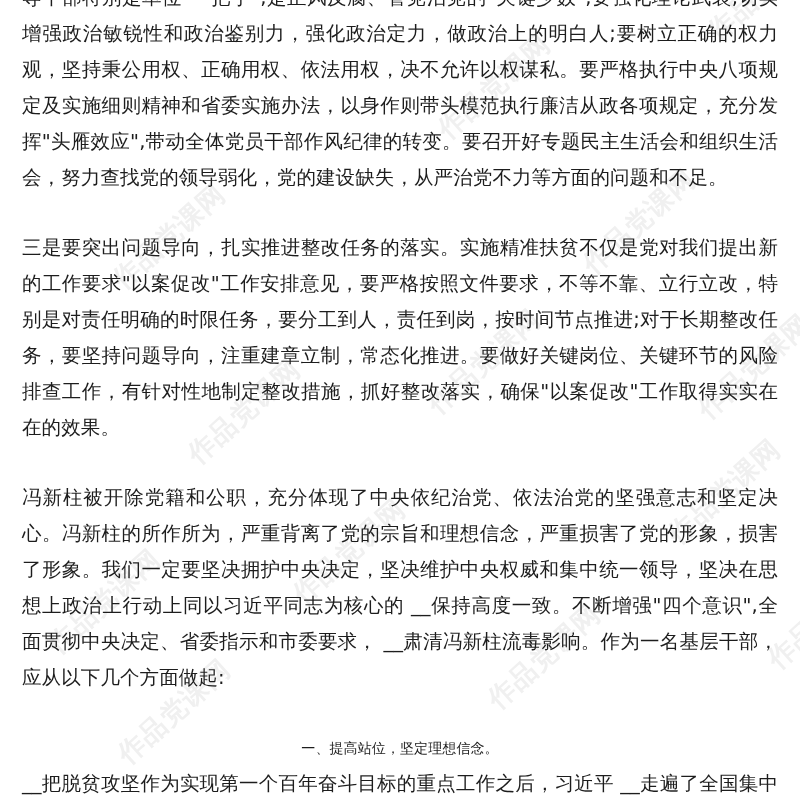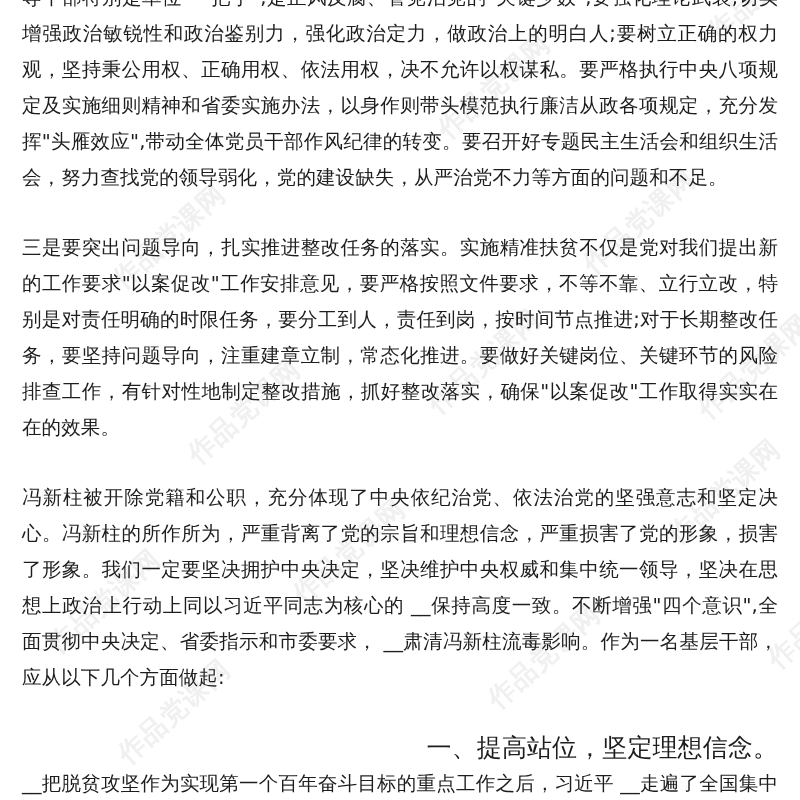--- a/index.html
+++ b/index.html
@@ -66,24 +66,24 @@
     text-align: justify;
     text-justify: inter-character;
     word-break: break-all;
     letter-spacing: 0.1px;
   }
   .para:last-child {
     margin-bottom: 0;
   }
   .heading-line {
     margin: 0;
-    font-size: 25px;
+    font-size: 14px;
     line-height: 36px;
     color: #1d1d1d;
-    text-align: right;
+    text-align: center;
     letter-spacing: 0.1px;
   }
   .section-block {
     margin: 0 0 0 0;
   }
 </style>
 </head>
 <body>
 
 <div id="page">

